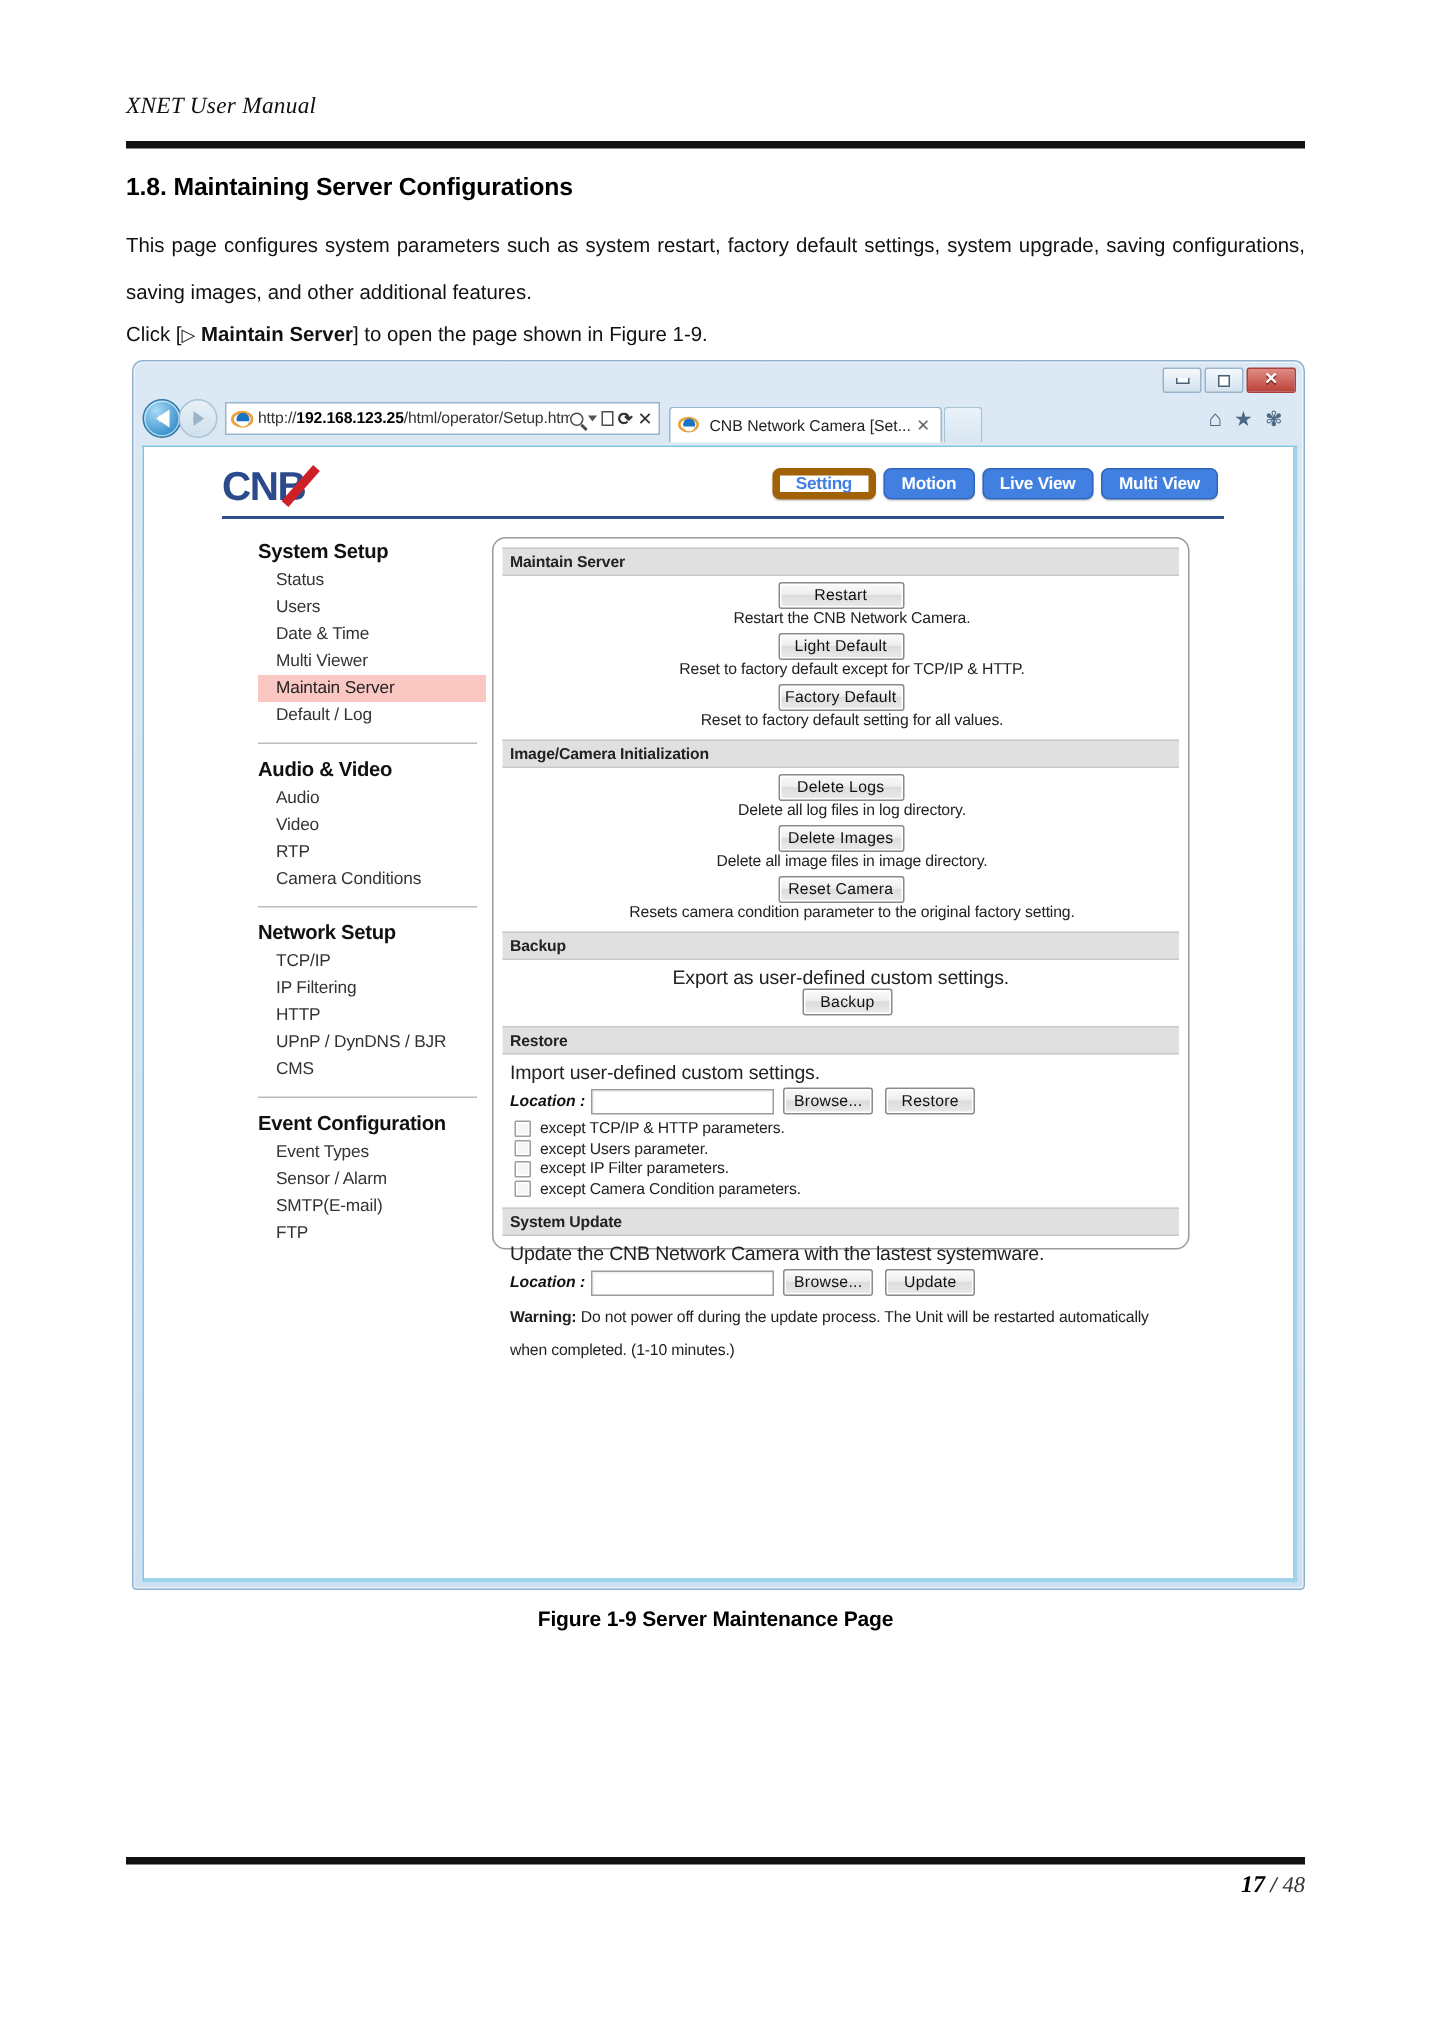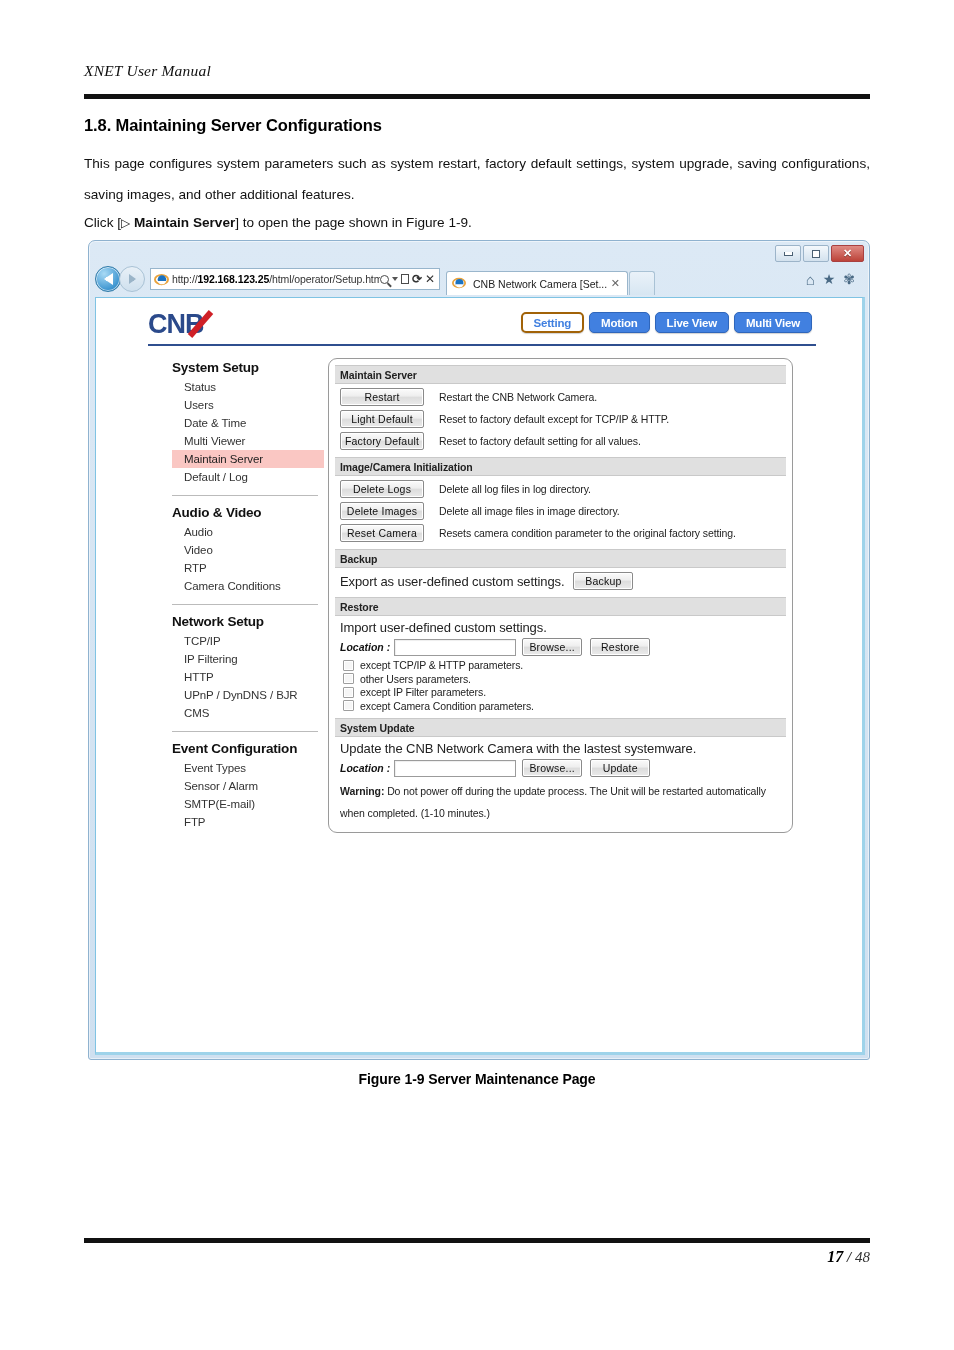--- a/index.html
+++ b/index.html
@@ -112,21 +112,21 @@
 
   .brandbar { position: relative; height: 52px; }
   .logo { position: absolute; left: 52px; top: 12px; width: 128px; height: 28px; }
   .logo-rule { position: absolute; left: 52px; top: 46px; width: 668px; height: 2px; background: #2f4f8f; }
 
   .navtabs { position: absolute; right: 50px; top: 14px; display: flex; gap: 5px; }
   .ntab { height: 21px; padding: 0 11px; border-radius: 5px; display: flex; align-items: center;
           font-size: 11.5px; font-weight: bold; letter-spacing: -.2px;
           background: #4180e0; color: #fff; border: 1px solid #2f66bb;
           box-shadow: 0 1px 1px rgba(0,0,0,.18); white-space: nowrap; }
-  .ntab.active { background: #fff; color: #4180e0; border: 2px solid #a16207; }
+  .ntab.active { background: #fff; color: #4180e0; border: 5px solid #a16207; }
 
   
   .sidebar { position: absolute; left: 76px; top: 62px; width: 152px; }
   .side-group { margin-bottom: 2px; }
   .side-head { font-size: 13.5px; font-weight: bold; color: #111; letter-spacing: -.2px;
                margin-bottom: 3px; }
   .side-item { font-size: 11.5px; color: #333; padding: 1.5px 0 1.5px 12px; line-height: 15px;
                letter-spacing: -.1px; }
   .side-item.active { background: #fac7c3; color: #222; }
   .side-sep { height: 1px; background: #bbb; margin: 9px 6px 9px 0; }
@@ -134,21 +134,21 @@
   
   .panel { position: absolute; left: 232px; top: 60px; width: 465px; height: 475px;
            border: 1px solid #9a9a9a; border-radius: 9px; background: #fff; padding: 6px; }
   .panel-inner { width: 100%; }
 
   .sec-bar { background: #e0e0e0; border-top: 1px solid #c9c9c9; border-bottom: 1px solid #c9c9c9;
              font-size: 10.5px; font-weight: bold; color: #222; padding: 2.5px 5px;
              letter-spacing: -.1px; }
   .sec-body { padding: 4px 5px 5px 5px; }
 
-  .row { display: flex; align-items: center; margin-bottom: 4px; }
+  .row { display: flex; align-items: center; margin-bottom: 4px; flex-direction: column; }
   .row:last-child { margin-bottom: 2px; }
 
   .btn { border: 1px solid #8a8a8a; border-radius: 2px;
          background: linear-gradient(#fbfbfb 0%, #eeeeee 45%, #dcdcdc 50%, #ebebeb 100%);
          font-size: 10.5px; color: #111; height: 18px; display: inline-flex; align-items: center;
          justify-content: center; letter-spacing: .2px; padding: 0 6px; white-space: nowrap; flex: none;
          box-shadow: 0 0 0 1px #fff inset; }
   .btn.w84 { width: 84px; }
   .btn.w60 { width: 60px; }
 
@@ -356,21 +356,21 @@
               <input class="textfield" type="text" value="" style="">
               <span class="btn w60" style="margin-left:6px;">Browse...</span>
               <span class="btn w60" style="margin-left:8px;">Restore</span>
             </div>
             <div class="cb-row">
               <span class="checkbox"></span>
               <span class="cb-label">except TCP/IP &amp; HTTP parameters.</span>
             </div>
             <div class="cb-row">
               <span class="checkbox"></span>
-              <span class="cb-label">other Users parameters.</span>
+              <span class="cb-label">except Users parameter.</span>
             </div>
             <div class="cb-row">
               <span class="checkbox"></span>
               <span class="cb-label">except IP Filter parameters.</span>
             </div>
             <div class="cb-row">
               <span class="checkbox"></span>
               <span class="cb-label">except Camera Condition parameters.</span>
             </div>
           </div>

